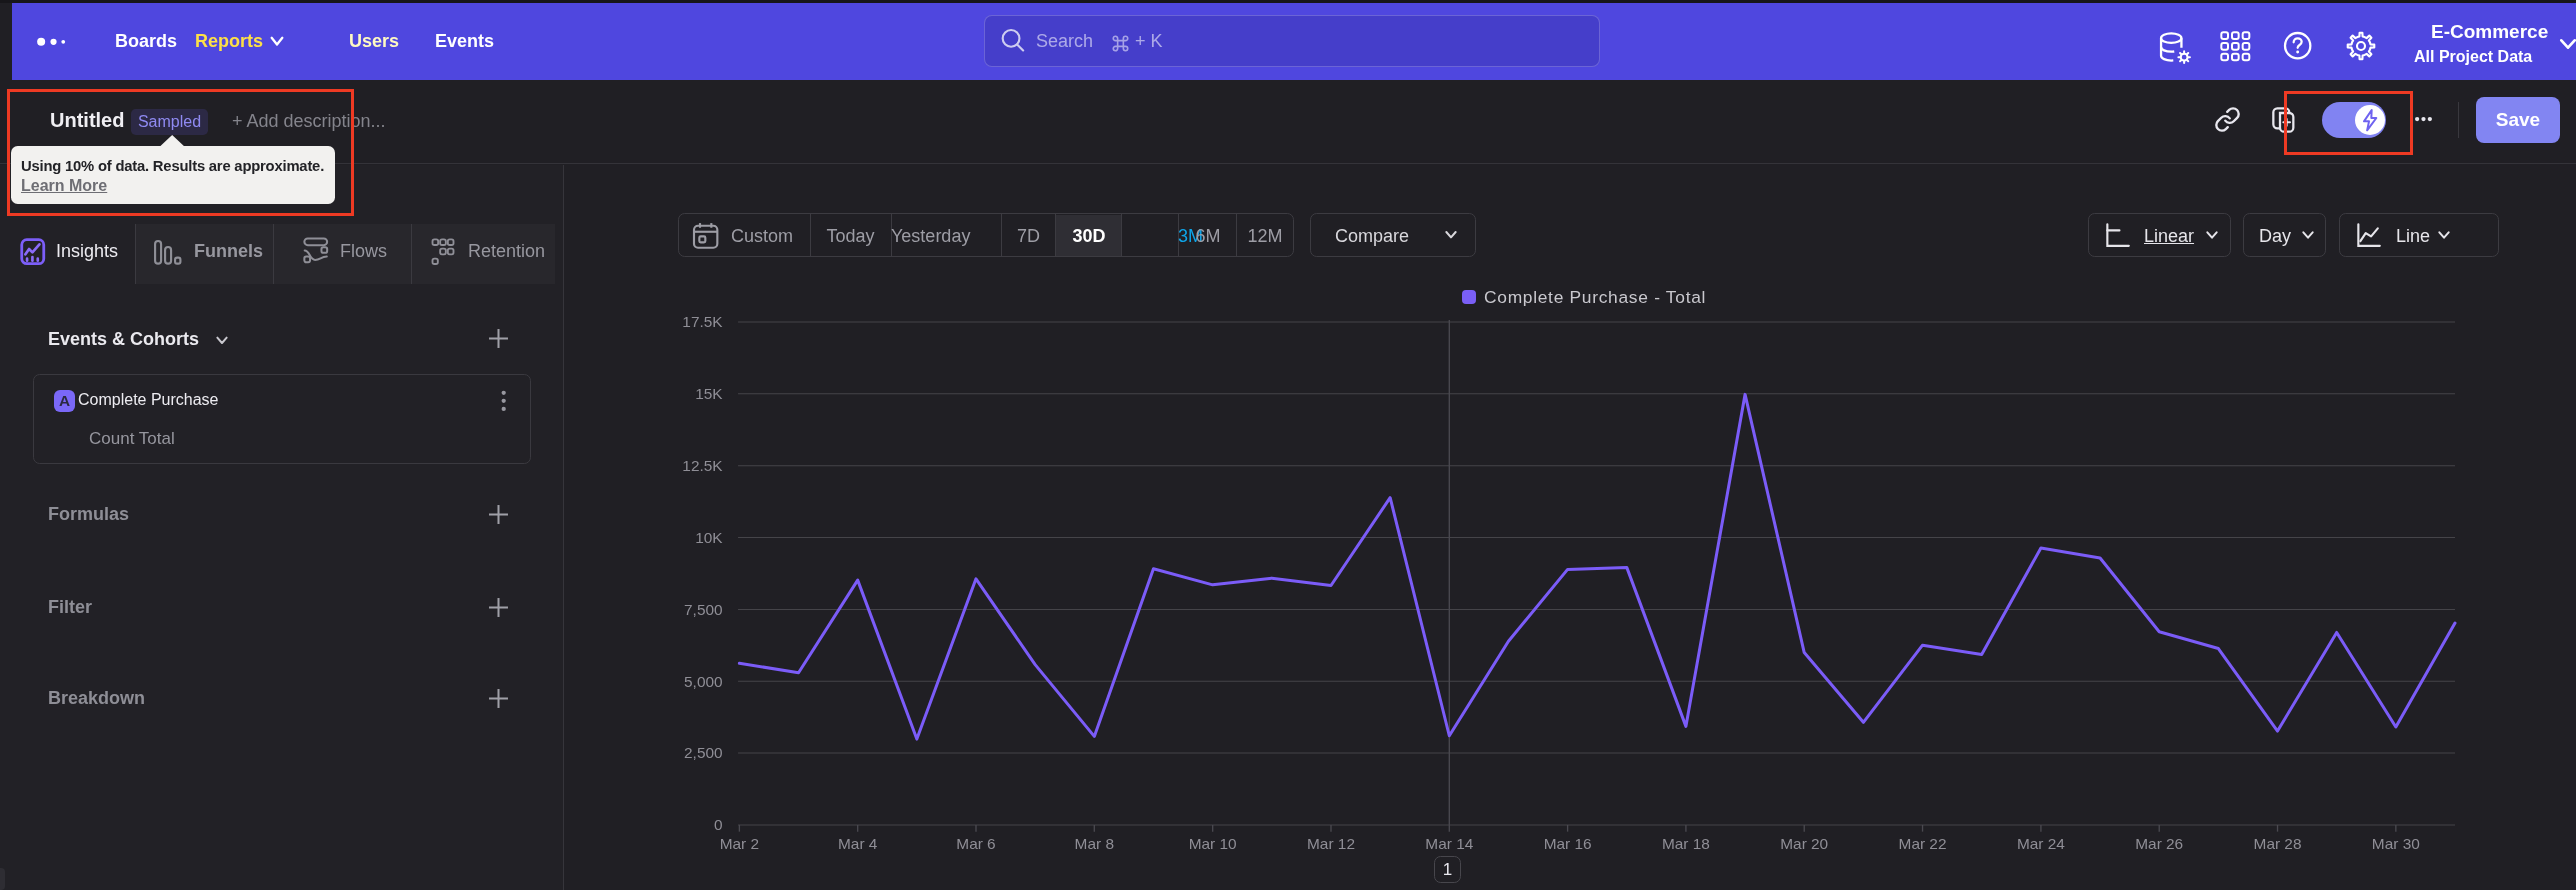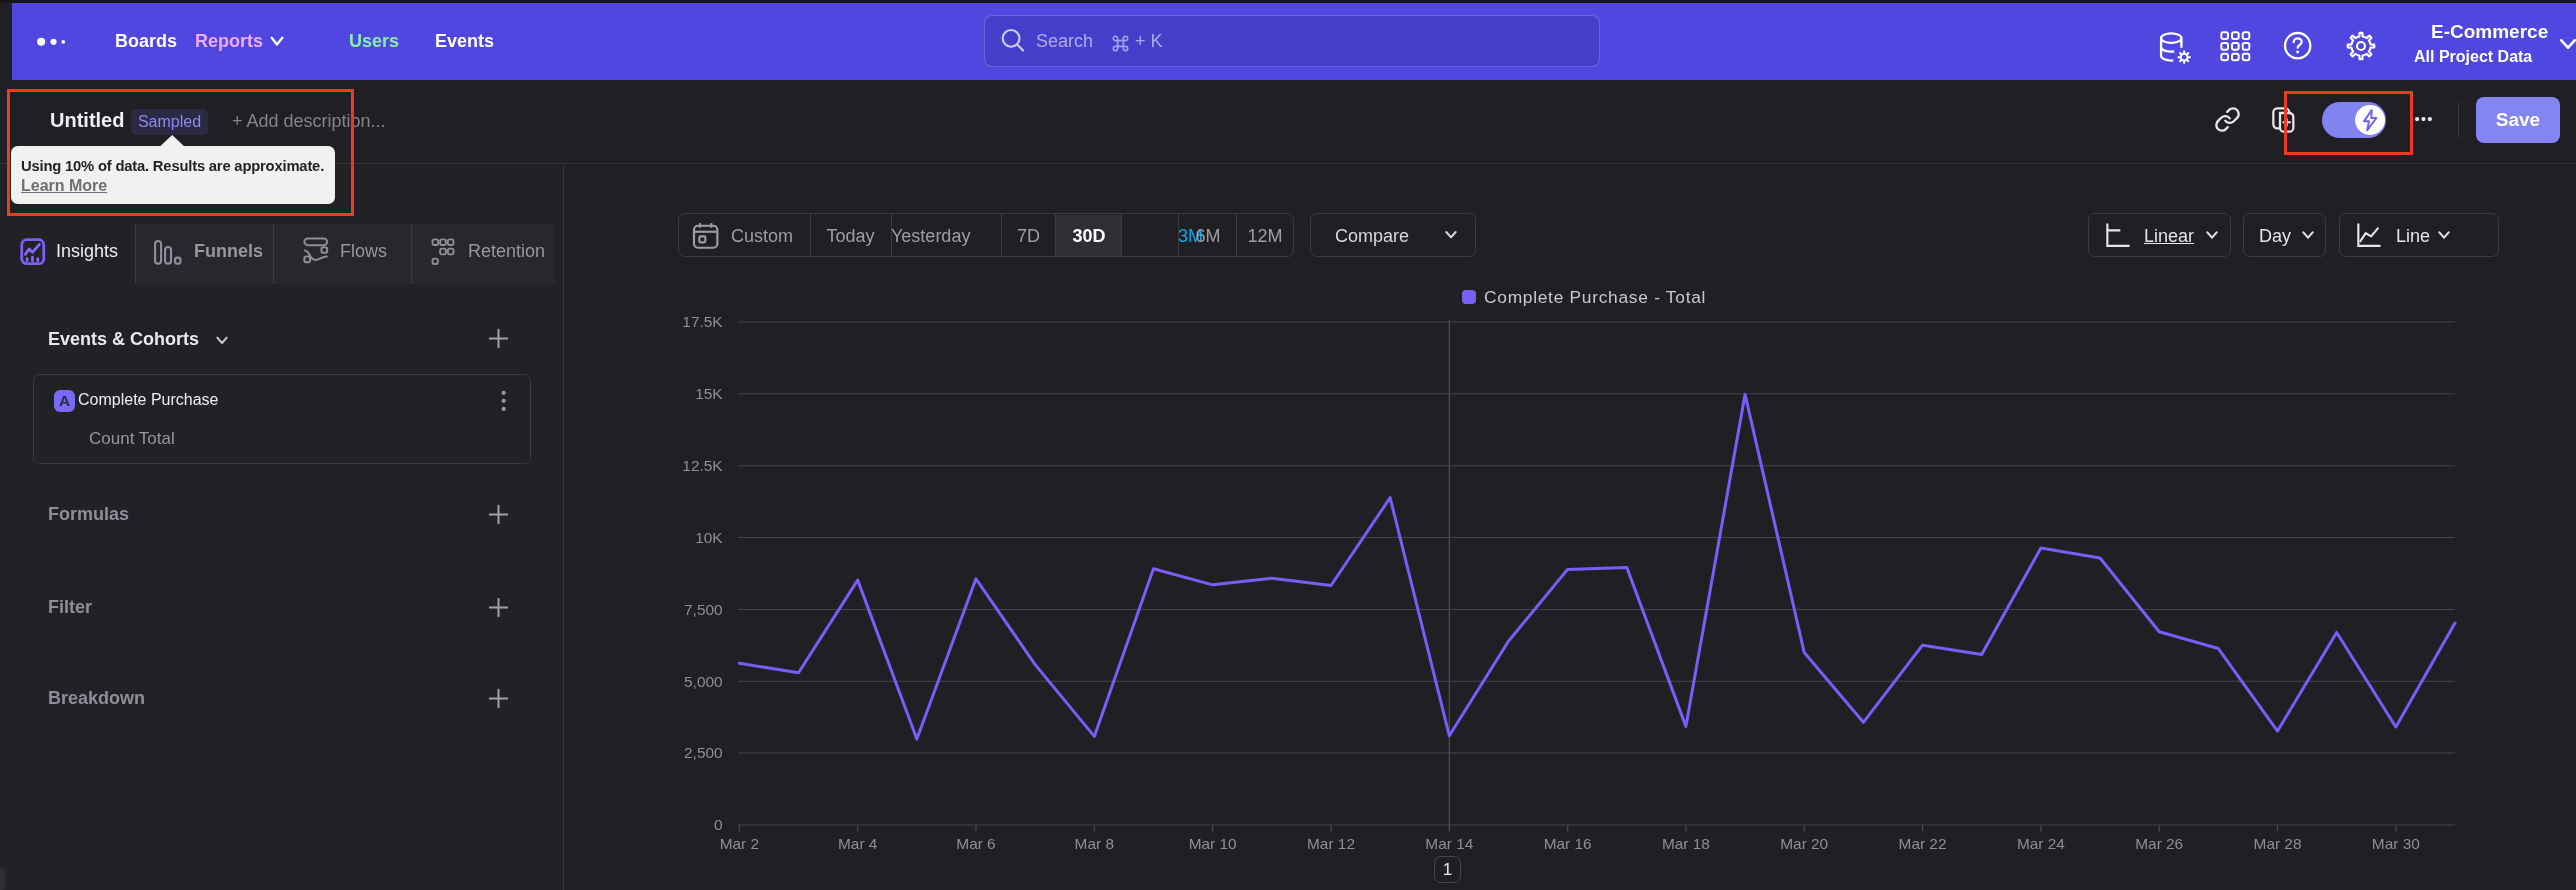--- a/index.html
+++ b/index.html
@@ -16,25 +16,25 @@
 <div class="abs" style="left:0;top:0;width:2576px;height:3.4px;background:#17161a;"></div>
 
 <div class="abs" style="left:12px;top:3.4px;width:2576px;height:77px;background:#4f47df;">
 
   <svg width="67" height="77" style="left:0;top:0;" viewBox="0 0 100 115">
     <circle cx="43.5" cy="58" r="6" fill="#fff"></circle>
     <circle cx="62" cy="58" r="4.6" fill="#fff"></circle>
     <circle cx="76.5" cy="58" r="2.8" fill="#fff"></circle>
   </svg>
   <div class="t" style="left:103px;top:0;height:77px;line-height:76px;color:#fff;font-size:18px;font-weight:600;">Boards</div>
-  <div class="t" style="left:183px;top:0;height:96px;line-height:76px;color:#f0abfc;font-size:18px;font-weight:600;">Reports</div>
+  <div class="t" style="left:183px;top:0;height:96px;line-height:76px;color:#fde047;font-size:18px;font-weight:600;">Reports</div>
   <svg width="20" height="77" style="left:255px;top:0;" viewBox="0 0 30 115">
         <polyline points="7,52 15,62 23,52" fill="none" stroke="#fff" stroke-width="3.5" stroke-linecap="round" stroke-linejoin="round"></polyline>
       </svg>
-  <div class="t" style="left:337px;top:0;height:77px;line-height:76px;color:#86efac;font-size:18px;font-weight:600;">Users</div>
+  <div class="t" style="left:337px;top:0;height:77px;line-height:76px;color:#fef9c3;font-size:18px;font-weight:600;">Users</div>
   <div class="t" style="left:423px;top:0;height:77px;line-height:76px;color:#fff;font-size:18px;font-weight:600;">Events</div>
 
   <div class="abs" style="left:972px;top:11.4px;width:616px;height:52px;background:rgba(25,22,110,0.18);border:1.3px solid rgba(255,255,255,0.20);border-radius:8px;"></div>
   <svg width="29.5" height="29.5" style="left:987px;top:23.5px;" viewBox="0 0 44 44">
     <circle cx="18" cy="17" r="12.5" fill="none" stroke="#cdccf0" stroke-width="3.2"></circle>
     <line x1="27" y1="26" x2="36" y2="35" stroke="#cdccf0" stroke-width="3.2" stroke-linecap="round"></line>
   </svg>
   <div class="t" style="left:1024px;top:27.5px;font-size:18px;color:rgba(226,225,248,0.66);">Search</div>
   <svg width="19" height="19" style="left:1099px;top:31px;" viewBox="0 0 20 20">
     <path d="M7 7 V4.7 A2.3 2.3 0 1 0 4.7 7 H7 M13 7 H15.3 A2.3 2.3 0 1 0 13 4.7 V7 M13 13 V15.3 A2.3 2.3 0 1 0 15.3 13 H13 M7 13 H4.7 A2.3 2.3 0 1 0 7 15.3 V13 M7 7 H13 V13 H7 Z" fill="none" stroke="rgba(226,225,248,0.62)" stroke-width="1.7"></path>

